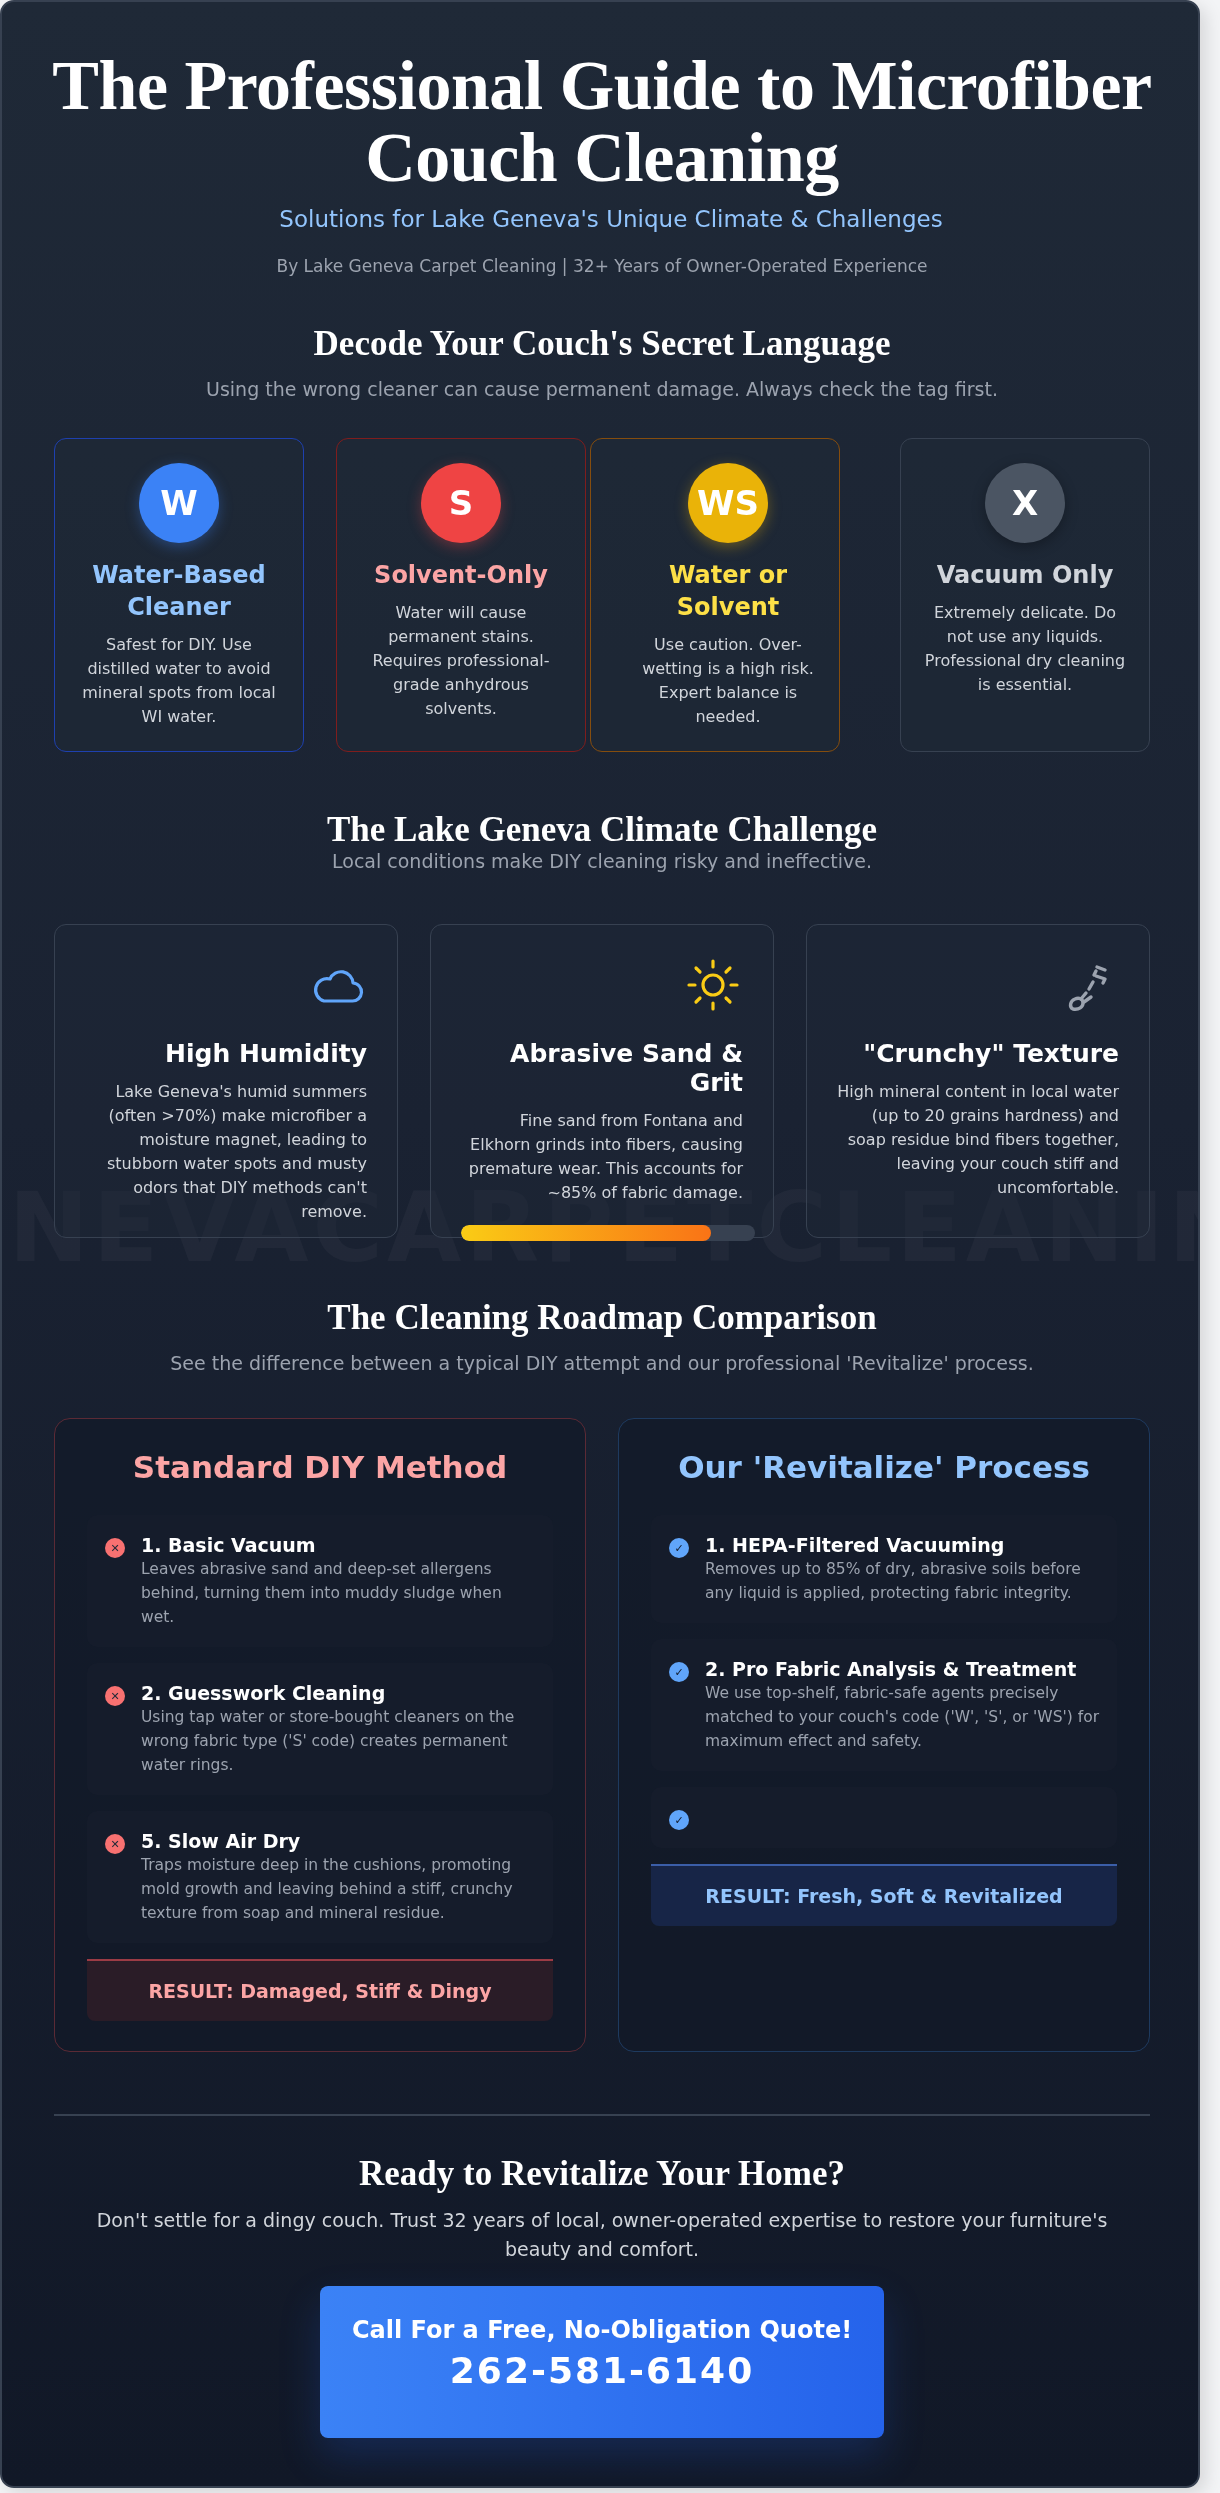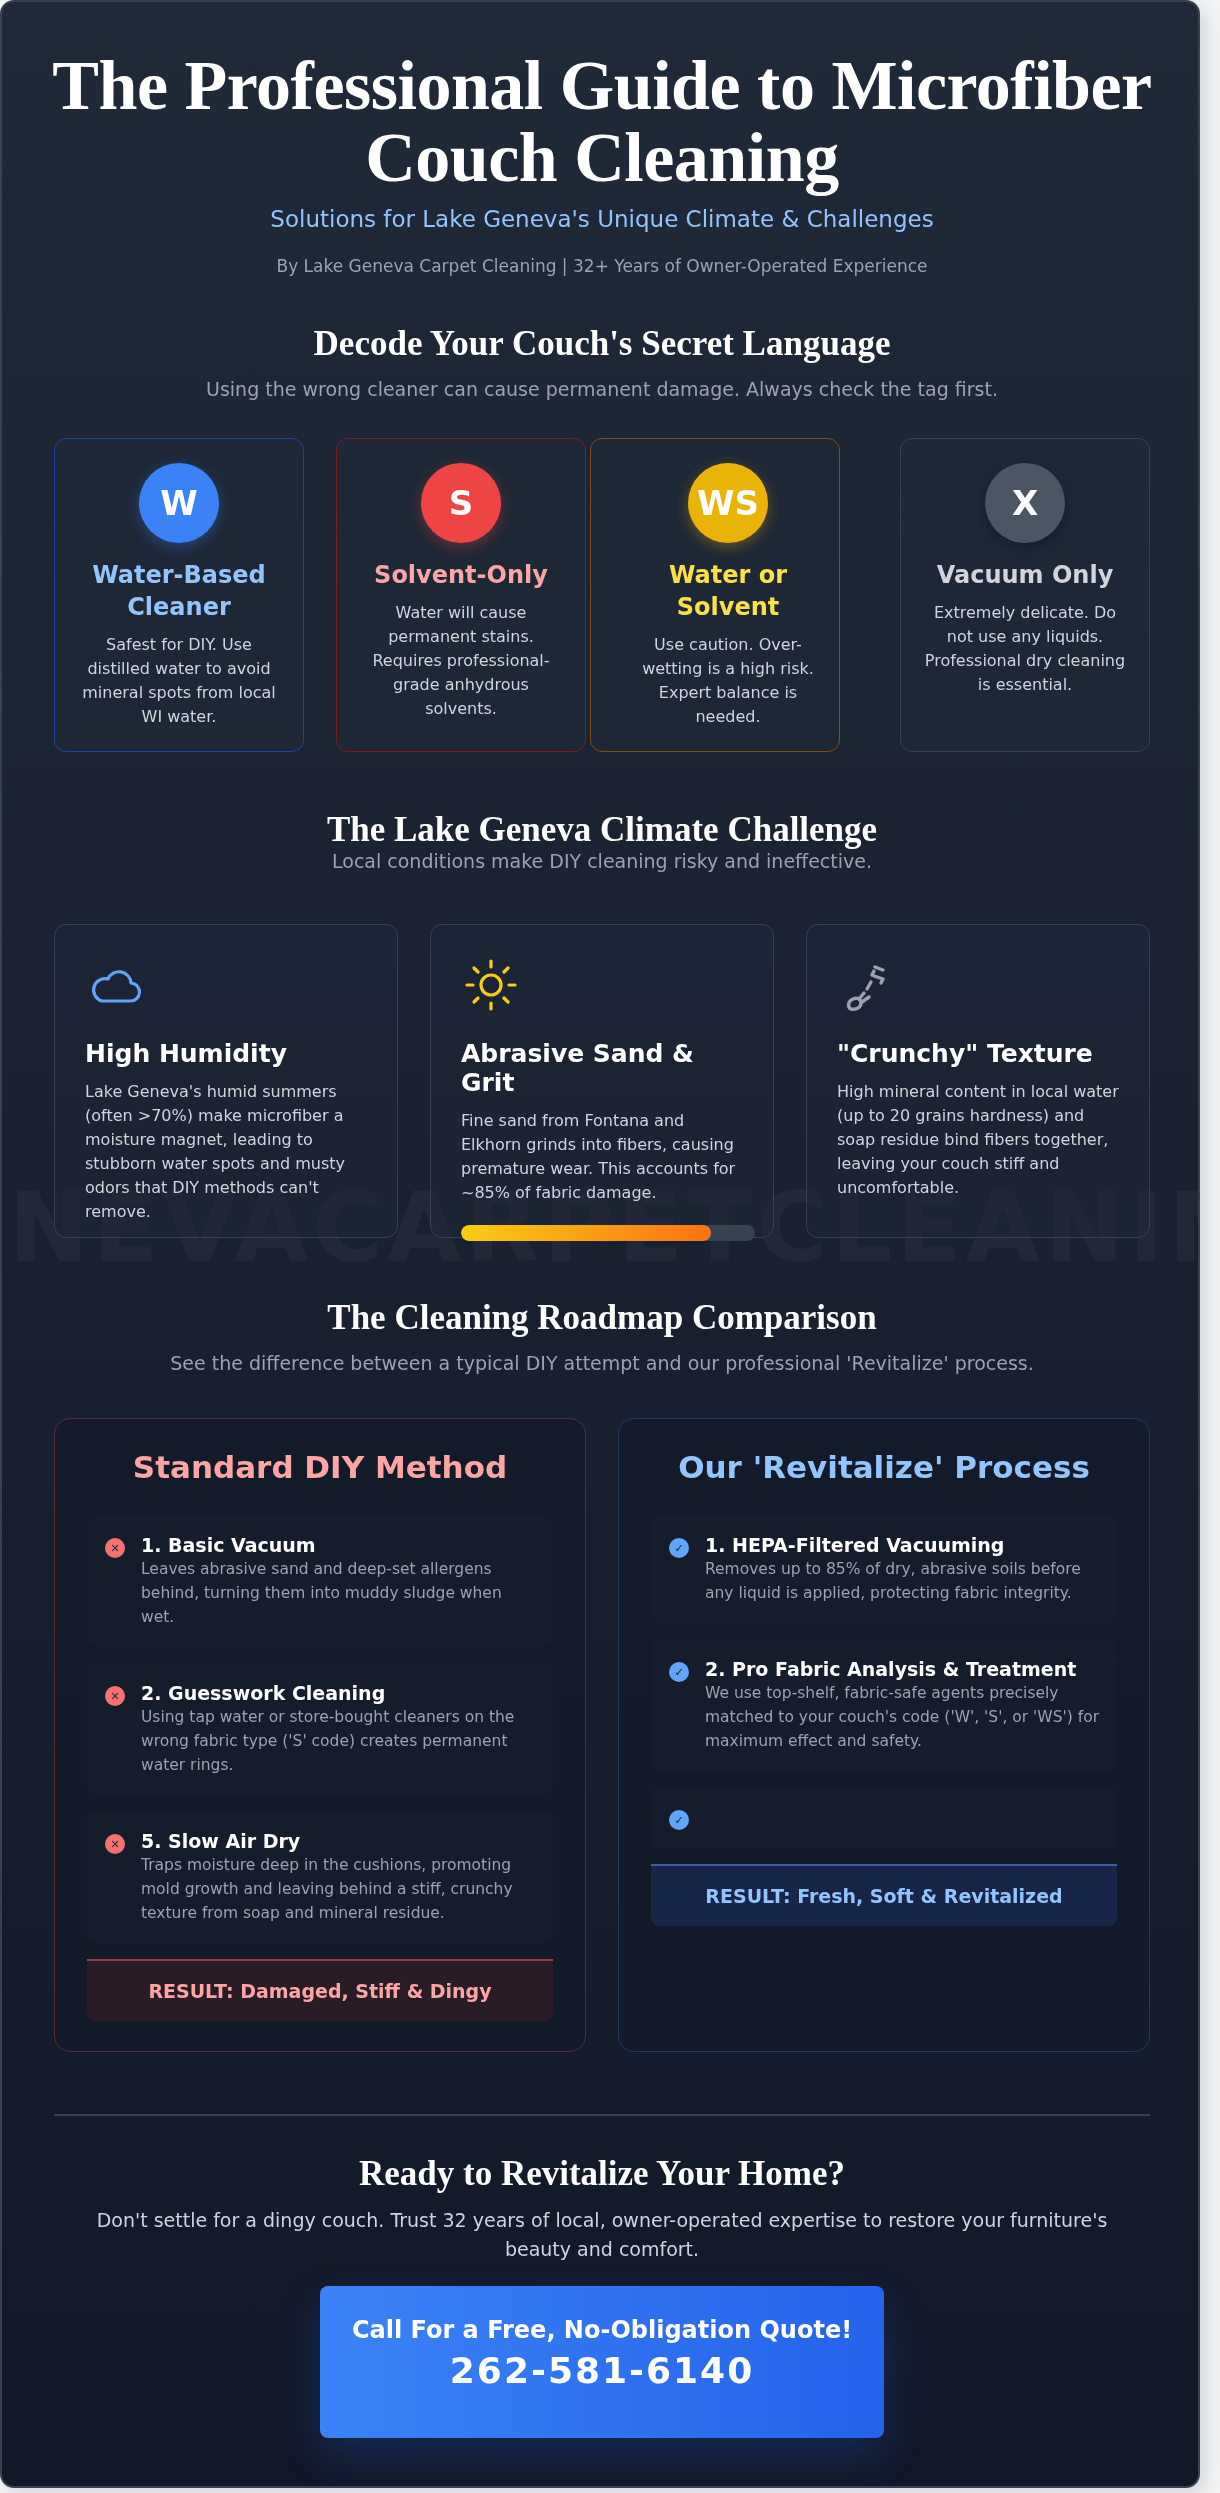--- a/index.html
+++ b/index.html
@@ -22,21 +22,21 @@
     }
 
     .content { position: relative; z-index: 1; }
 
     .hero-title {
       position: absolute; left: 0; top: 48px; width: 1200px; text-align: center;
       font-family: "Liberation Serif", serif; font-weight: bold; font-size: 70px;
       line-height: 72px; color: #ffffff; letter-spacing: -0.5px;
     }
     .hero-sub {
-      position: absolute; left: 0; top: 204px; width: 1200px; text-align: center;
+      position: absolute; left: 9px; top: 204px; width: 1200px; text-align: center;
       font-size: 23px; color: #93c5fd;
     }
     .hero-by {
       position: absolute; left: 0; top: 254px; width: 1200px; text-align: center;
       font-size: 17px; color: #9ca3af;
     }
 
     .sec-title {
       position: absolute; left: 0; width: 1200px; text-align: center;
       font-family: "Liberation Serif", serif; font-weight: bold; font-size: 35px; color: #ffffff;
@@ -61,21 +61,21 @@
       display: flex; align-items: center; justify-content: center;
       color: #fff; font-weight: bold; font-size: 34px;
     }
     .code-title { margin-top: 16px; font-weight: bold; font-size: 24px; line-height: 32px; }
     .code-desc { margin-top: 10px; font-size: 16px; line-height: 24px; color: #d1d5db; }
 
     
     .clim-card {
       position: absolute; top: 922px; width: 344px; height: 314px;
       border-radius: 12px; background: rgba(31,41,55,0.45);
-      border: 1px solid #374151; text-align: left; padding: 0 30px;
+      border: 1px solid #374151; text-align: right; padding: 0 30px;
     }
     .clim-icon { width: 60px; height: 60px; margin: 30px auto 0; }
     .clim-title { margin-top: 20px; font-weight: bold; font-size: 25px; color: #ffffff; }
     .clim-desc { margin-top: 12px; font-size: 16px; line-height: 24px; color: #d1d5db; }
     .bar-track { margin: 20px auto 0; width: 294px; height: 16px; border-radius: 8px; background: #374151; overflow: hidden; }
     .bar-fill { height: 100%; border-radius: 8px; background: linear-gradient(90deg, #facc15, #f97316); }
 
     
     .road-col {
       position: absolute; top: 1416px; width: 532px; height: 634px;

